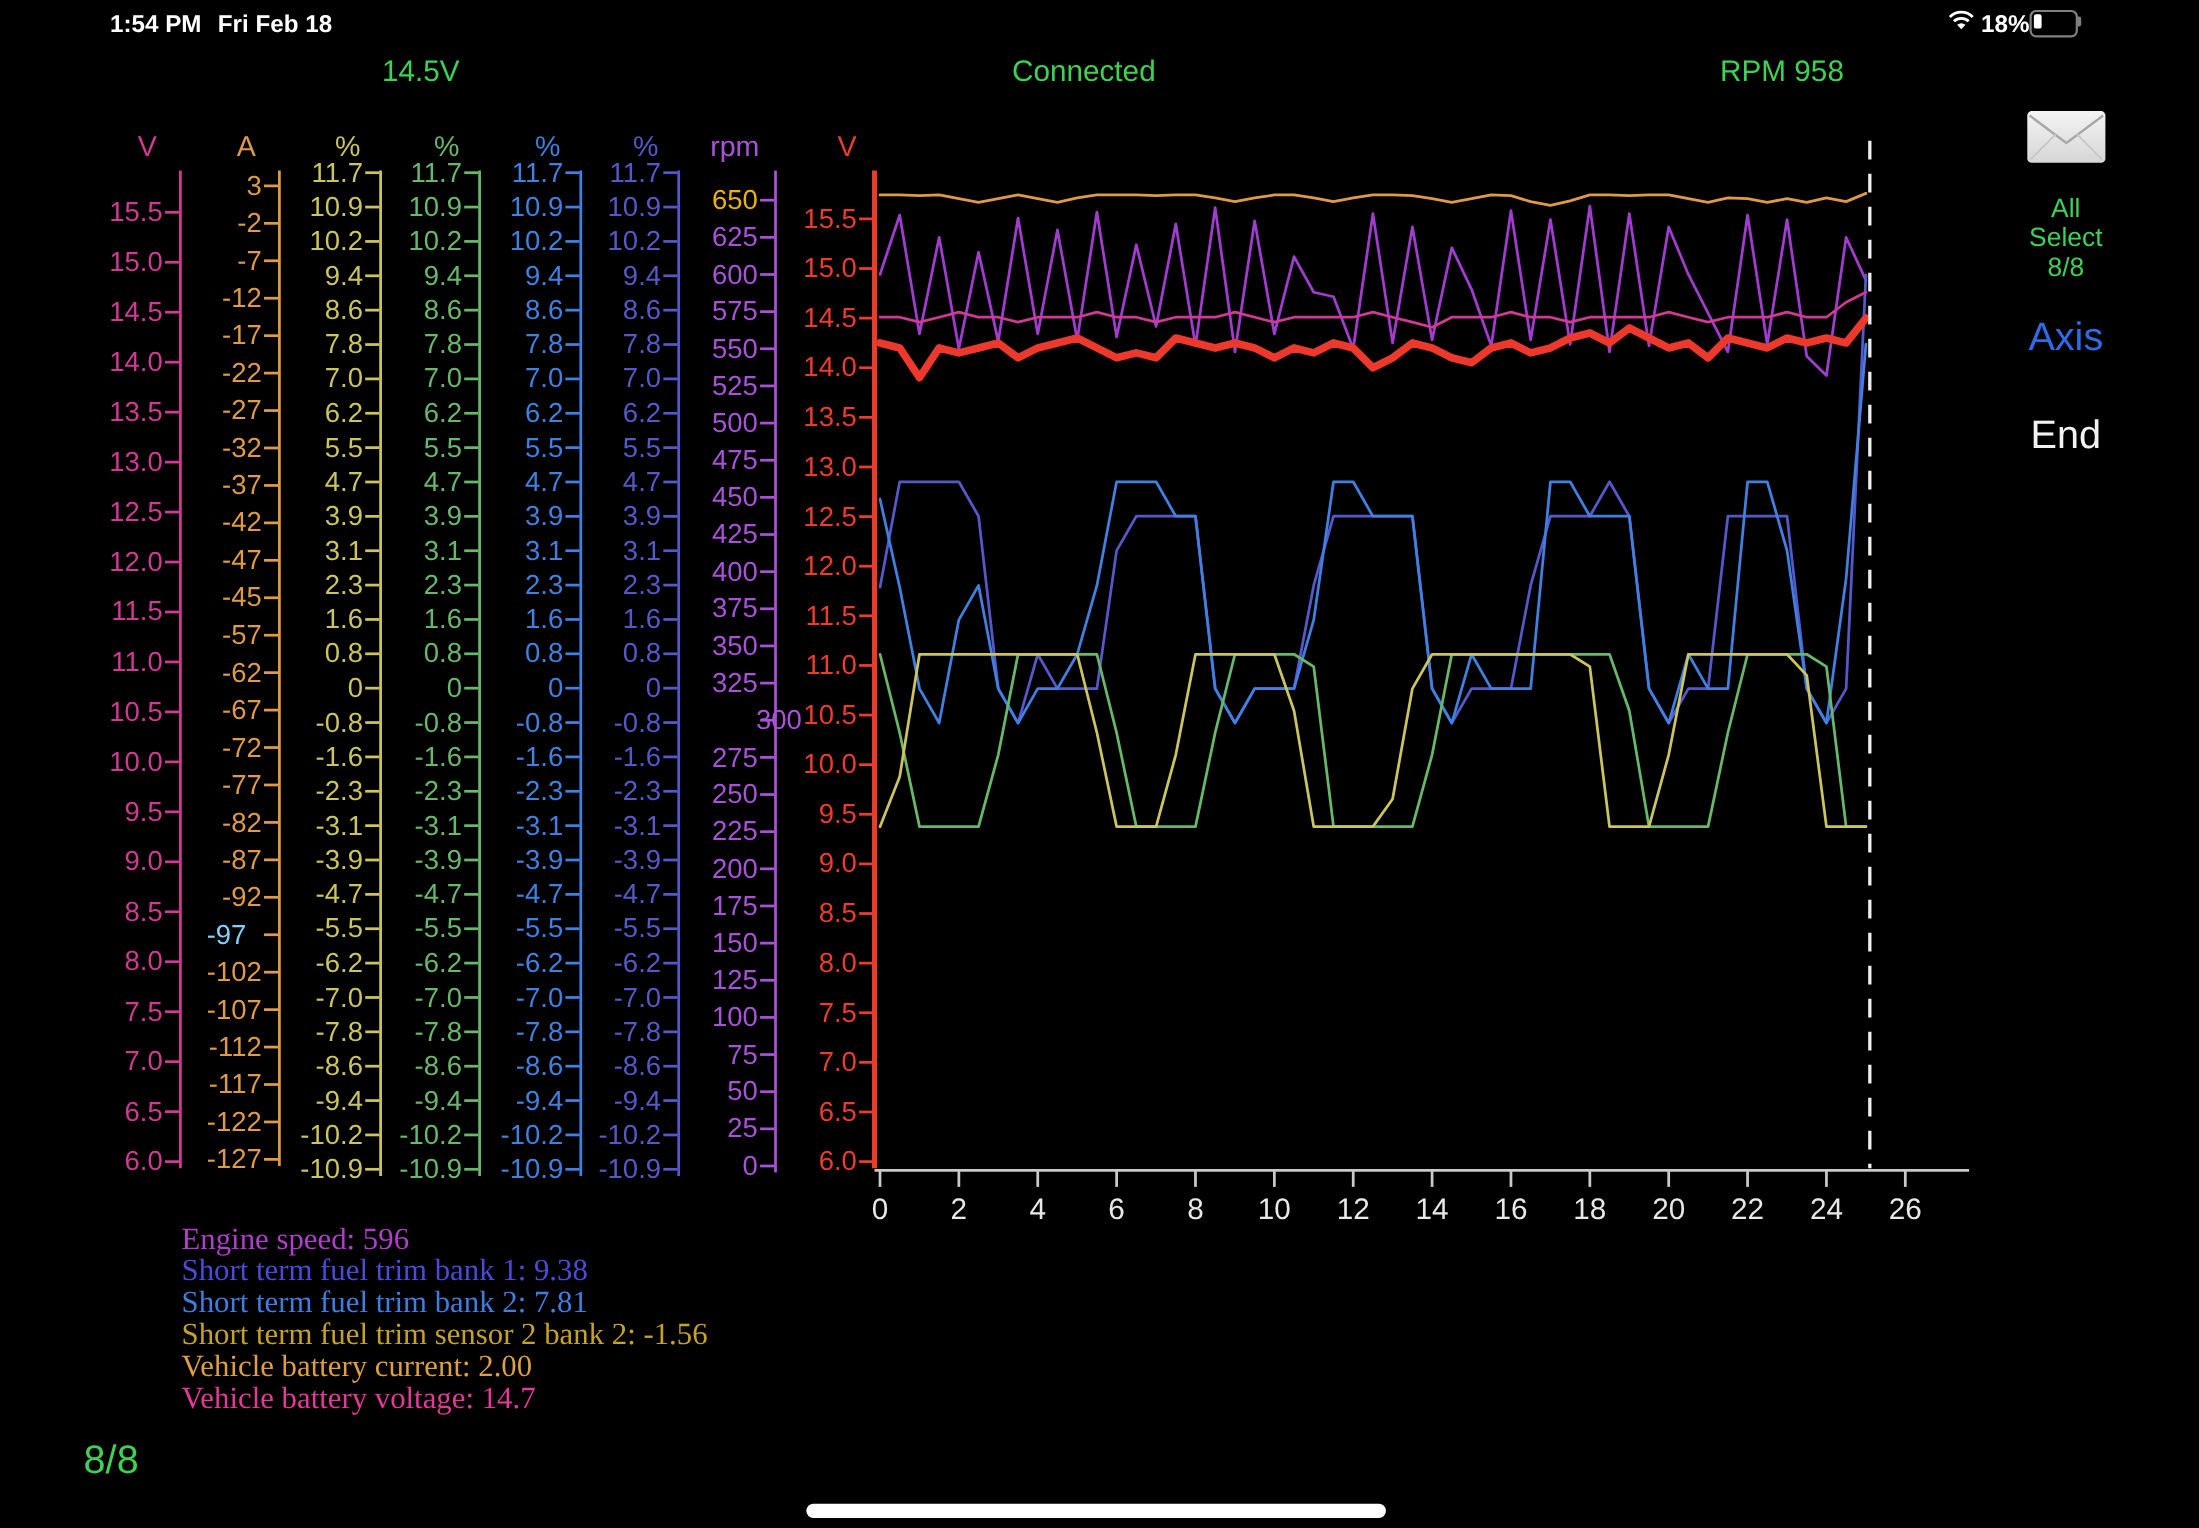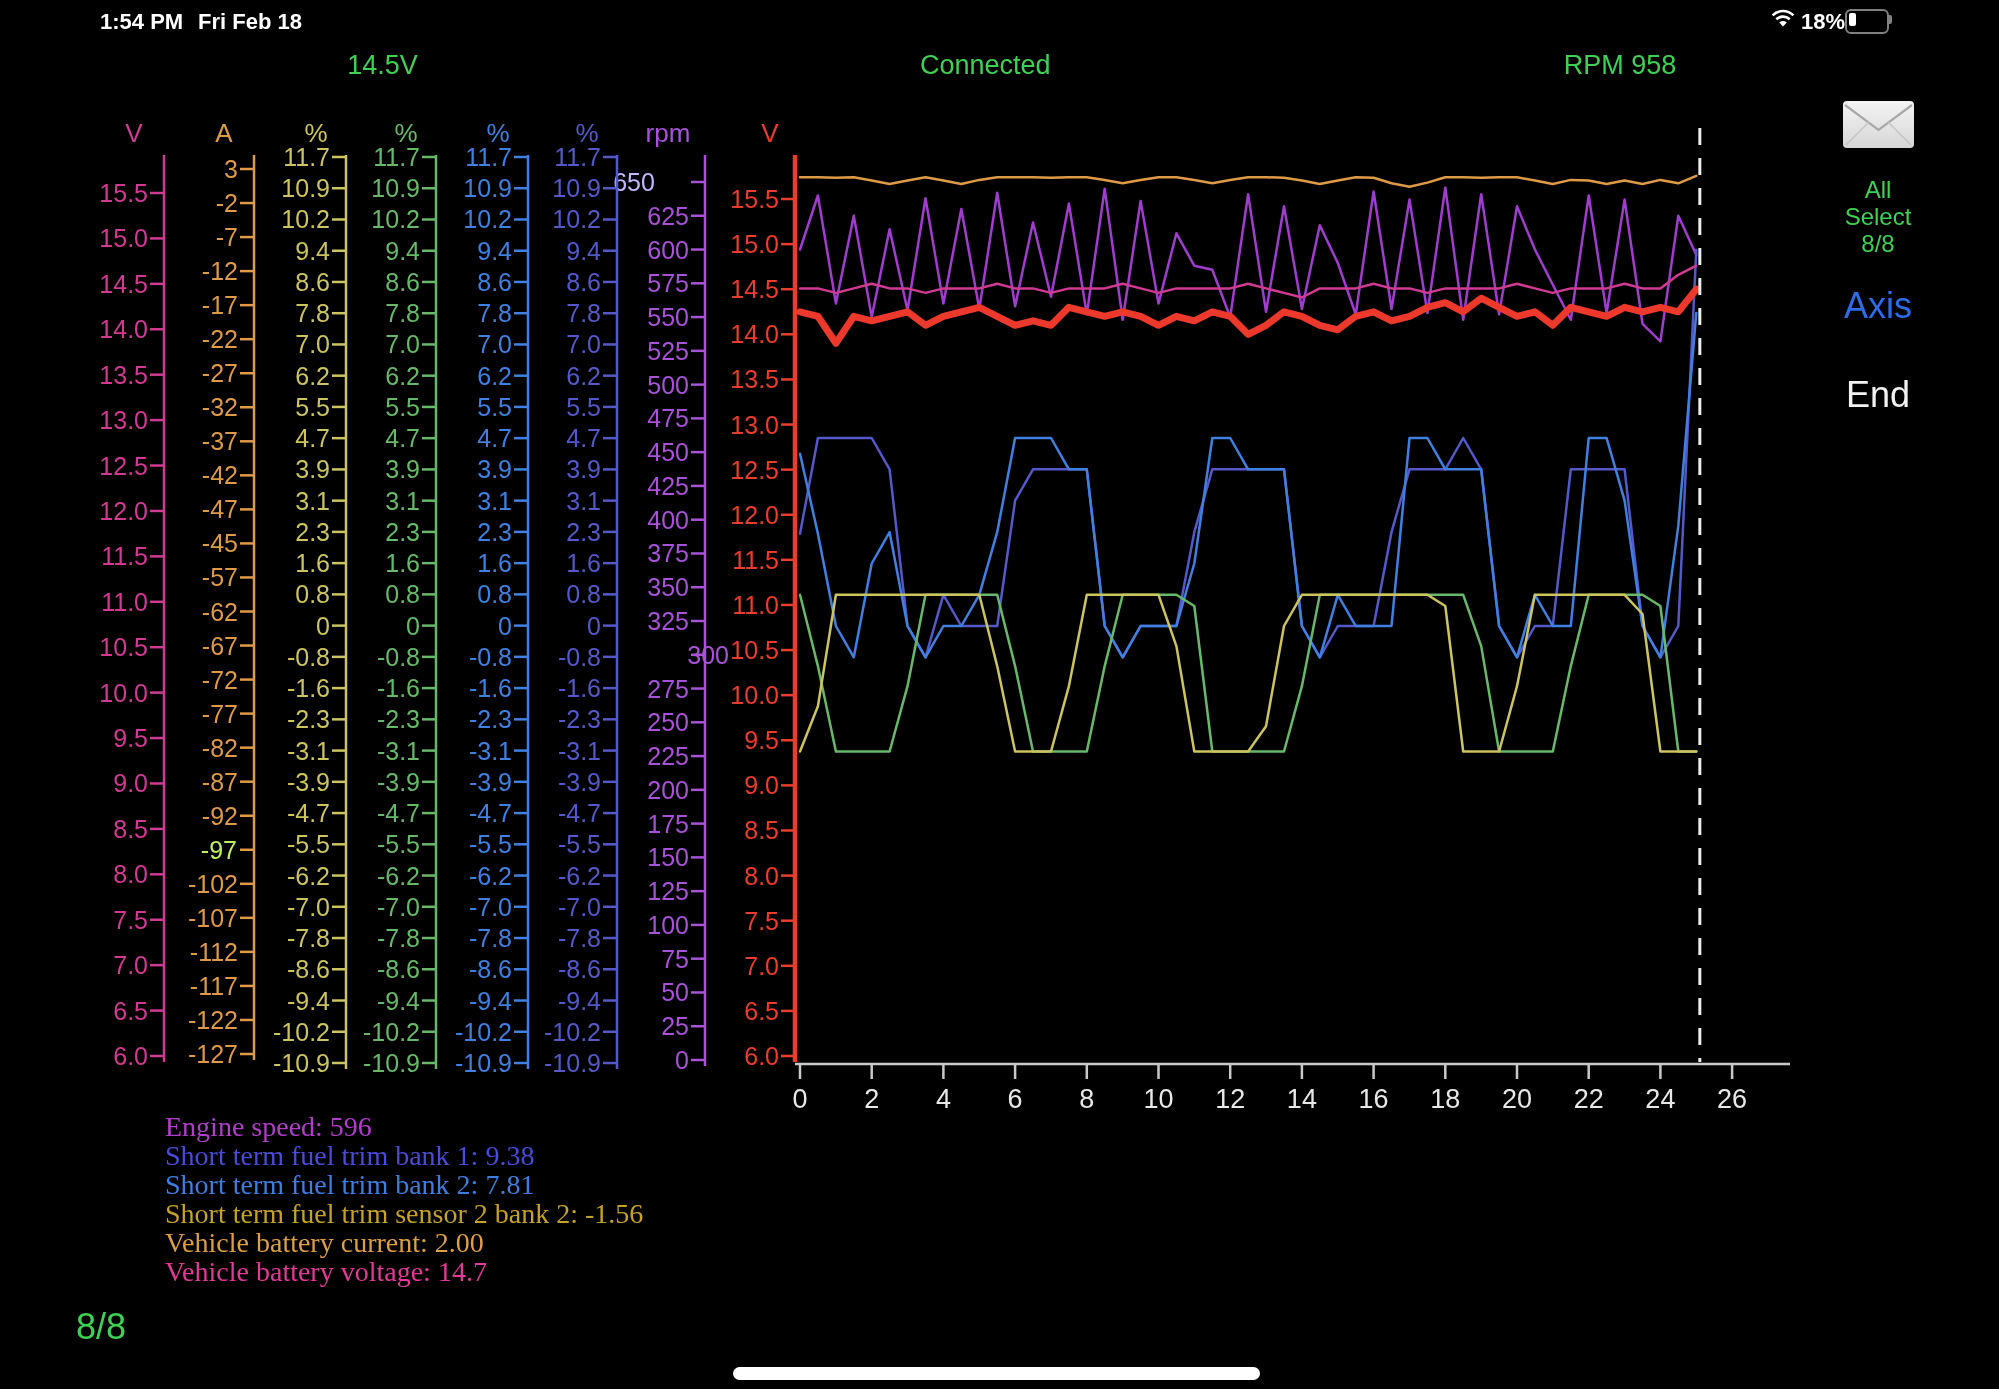--- a/index.html
+++ b/index.html
@@ -93,21 +93,21 @@
       <div class="axis-lbl" style="left: 128px; top: 496.385px; color: rgb(222, 154, 70);">-47</div>
       <div class="axis-lbl" style="left: 128px; top: 530.423px; color: rgb(222, 154, 70);">-45</div>
       <div class="axis-lbl" style="left: 128px; top: 564.462px; color: rgb(222, 154, 70);">-57</div>
       <div class="axis-lbl" style="left: 128px; top: 598.5px; color: rgb(222, 154, 70);">-62</div>
       <div class="axis-lbl" style="left: 128px; top: 632.538px; color: rgb(222, 154, 70);">-67</div>
       <div class="axis-lbl" style="left: 128px; top: 666.577px; color: rgb(222, 154, 70);">-72</div>
       <div class="axis-lbl" style="left: 128px; top: 700.615px; color: rgb(222, 154, 70);">-77</div>
       <div class="axis-lbl" style="left: 128px; top: 734.654px; color: rgb(222, 154, 70);">-82</div>
       <div class="axis-lbl" style="left: 128px; top: 768.692px; color: rgb(222, 154, 70);">-87</div>
       <div class="axis-lbl" style="left: 128px; top: 802.731px; color: rgb(222, 154, 70);">-92</div>
-      <div class="axis-lbl" style="left: 127px; top: 836.769px; color: #bef264;">-97</div>
+      <div class="axis-lbl" style="left: 114px; top: 836.769px; color: #7dd3fc;">-97</div>
       <div class="axis-lbl" style="left: 128px; top: 870.808px; color: rgb(222, 154, 70);">-102</div>
       <div class="axis-lbl" style="left: 128px; top: 904.846px; color: rgb(222, 154, 70);">-107</div>
       <div class="axis-lbl" style="left: 128px; top: 938.885px; color: rgb(222, 154, 70);">-112</div>
       <div class="axis-lbl" style="left: 128px; top: 972.923px; color: rgb(222, 154, 70);">-117</div>
       <div class="axis-lbl" style="left: 128px; top: 1006.96px; color: rgb(222, 154, 70);">-122</div>
       <div class="axis-lbl" style="left: 128px; top: 1041px; color: rgb(222, 154, 70);">-127</div>
       <div class="axis-unit" style="left: 271px; top: 118px; color: rgb(204, 196, 94);">%</div>
       <div class="axis-lbl" style="left: 220px; top: 144px; color: rgb(204, 196, 94);">11.7</div>
       <div class="axis-lbl" style="left: 220px; top: 175.241px; color: rgb(204, 196, 94);">10.9</div>
       <div class="axis-lbl" style="left: 220px; top: 206.483px; color: rgb(204, 196, 94);">10.2</div>
@@ -225,21 +225,21 @@
       <div class="axis-lbl" style="left: 491px; top: 800.069px; color: rgb(85, 88, 200);">-4.7</div>
       <div class="axis-lbl" style="left: 491px; top: 831.31px; color: rgb(85, 88, 200);">-5.5</div>
       <div class="axis-lbl" style="left: 491px; top: 862.552px; color: rgb(85, 88, 200);">-6.2</div>
       <div class="axis-lbl" style="left: 491px; top: 893.793px; color: rgb(85, 88, 200);">-7.0</div>
       <div class="axis-lbl" style="left: 491px; top: 925.034px; color: rgb(85, 88, 200);">-7.8</div>
       <div class="axis-lbl" style="left: 491px; top: 956.276px; color: rgb(85, 88, 200);">-8.6</div>
       <div class="axis-lbl" style="left: 491px; top: 987.517px; color: rgb(85, 88, 200);">-9.4</div>
       <div class="axis-lbl" style="left: 491px; top: 1018.76px; color: rgb(85, 88, 200);">-10.2</div>
       <div class="axis-lbl" style="left: 491px; top: 1050px; color: rgb(85, 88, 200);">-10.9</div>
       <div class="axis-unit" style="left: 623px; top: 118px; color: rgb(168, 82, 216);">rpm</div>
-      <div class="axis-lbl" style="left: 579px; top: 169px; color: #c4b5fd; text-align: center;">650</div>
+      <div class="axis-lbl" style="left: 579px; top: 169px; color: #eab308;">650</div>
       <div class="axis-lbl" style="left: 579px; top: 202.769px; color: rgb(168, 82, 216);">625</div>
       <div class="axis-lbl" style="left: 579px; top: 236.538px; color: rgb(168, 82, 216);">600</div>
       <div class="axis-lbl" style="left: 579px; top: 270.308px; color: rgb(168, 82, 216);">575</div>
       <div class="axis-lbl" style="left: 579px; top: 304.077px; color: rgb(168, 82, 216);">550</div>
       <div class="axis-lbl" style="left: 579px; top: 337.846px; color: rgb(168, 82, 216);">525</div>
       <div class="axis-lbl" style="left: 579px; top: 371.615px; color: rgb(168, 82, 216);">500</div>
       <div class="axis-lbl" style="left: 579px; top: 405.385px; color: rgb(168, 82, 216);">475</div>
       <div class="axis-lbl" style="left: 579px; top: 439.154px; color: rgb(168, 82, 216);">450</div>
       <div class="axis-lbl" style="left: 579px; top: 472.923px; color: rgb(168, 82, 216);">425</div>
       <div class="axis-lbl" style="left: 579px; top: 506.692px; color: rgb(168, 82, 216);">400</div>

